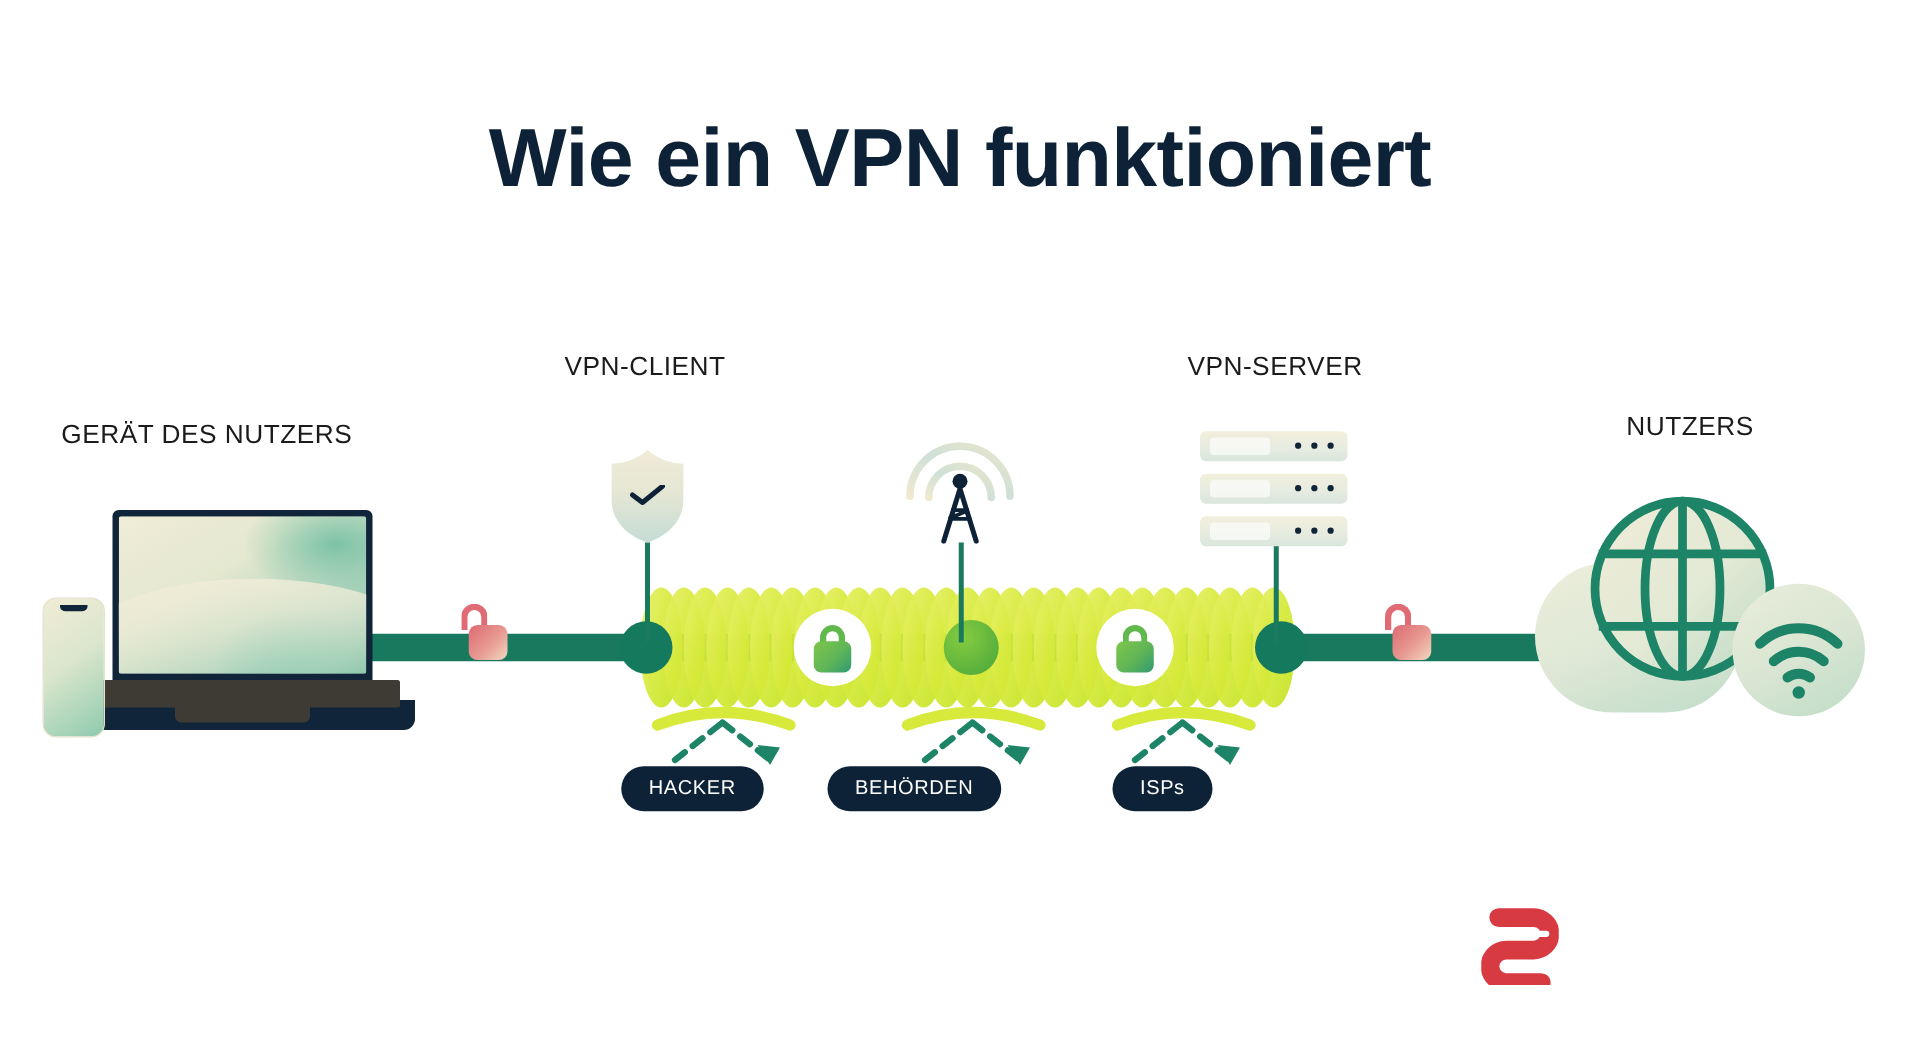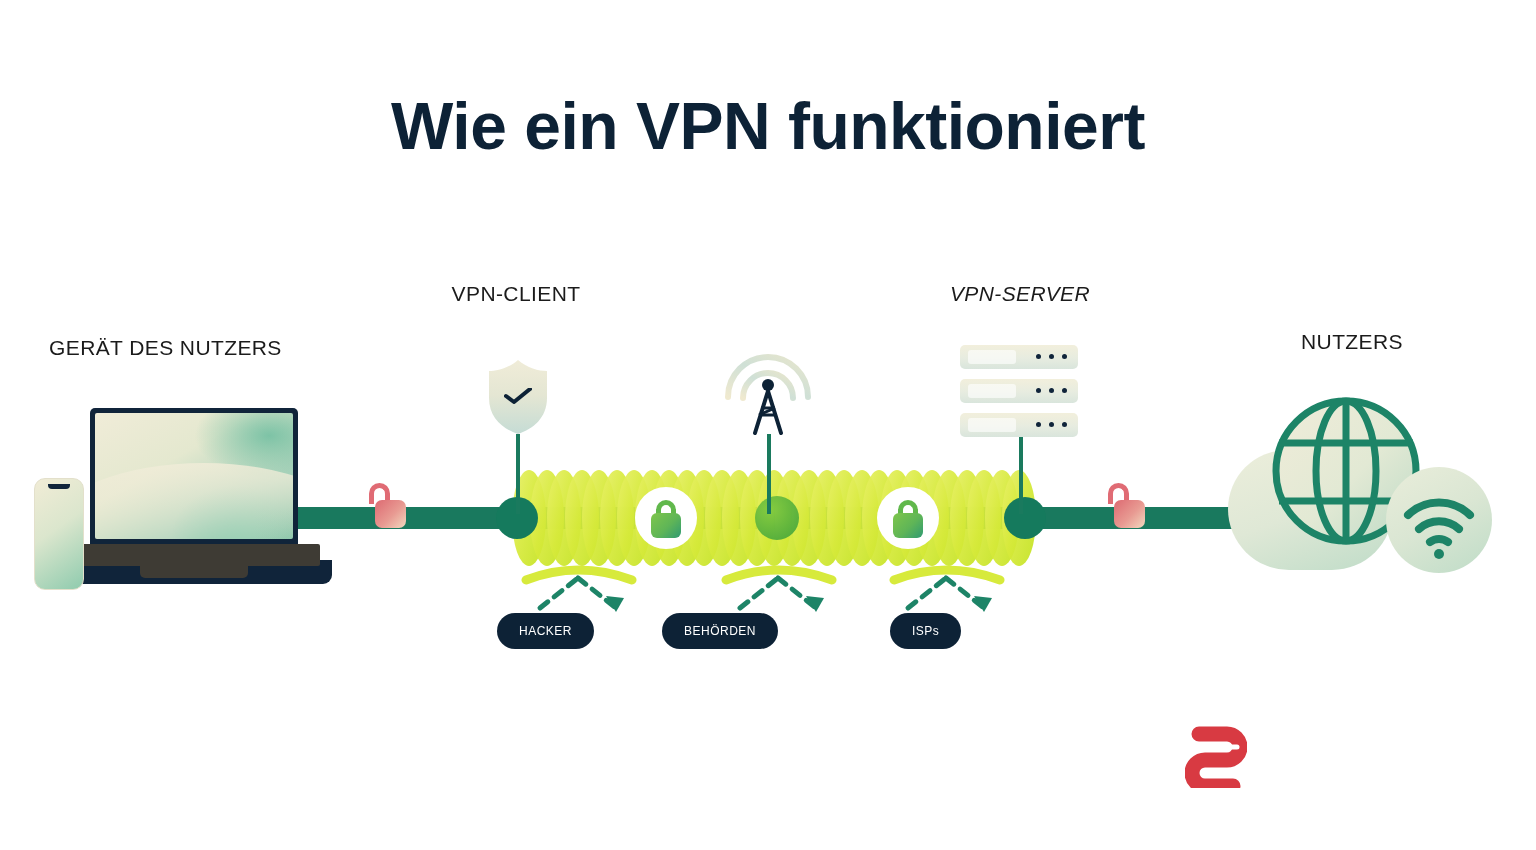--- a/index.html
+++ b/index.html
@@ -45,21 +45,21 @@
     color: #1b1b1b;
     font-weight: 400;
     line-height: 29px;
     white-space: pre-line;
   }
   .label.center { text-align: right; transform: translateX(-50%); }
 
   #label-device   { left: 49px;  top: 333px; }
   #label-client   { left: 516px; top: 279px; }
   #label-isp      { left: 777px; top: 279px; }
-  #label-server   { left: 1020px;top: 279px; font-style: italic; }
+  #label-server   { left: 1020px;top: 279px; }
   #label-internet { left: 1352px;top: 327px; }
 
   
   .wire {
     position: absolute;
     height: 22px;
     background: #19795e;
     top: 507px;
   }
   #wire-left  { left: 286px; width: 235px; }
@@ -297,21 +297,21 @@
   #deflect-3 { left: 888px; }
 
   
   .badge {
     position: absolute;
     top: 613px;
     height: 36px;
     border-radius: 18px;
     background: #0d2236;
     color: #ffffff;
-    font-size: 12px;
+    font-size: 16px;
     letter-spacing: 0.5px;
     display: flex;
     align-items: center;
     justify-content: center;
     padding: 12px 22px;
     box-sizing: border-box;
     white-space: nowrap;
   }
   #badge-hacker { left: 497px; }
   #badge-authorities { left: 662px; }

